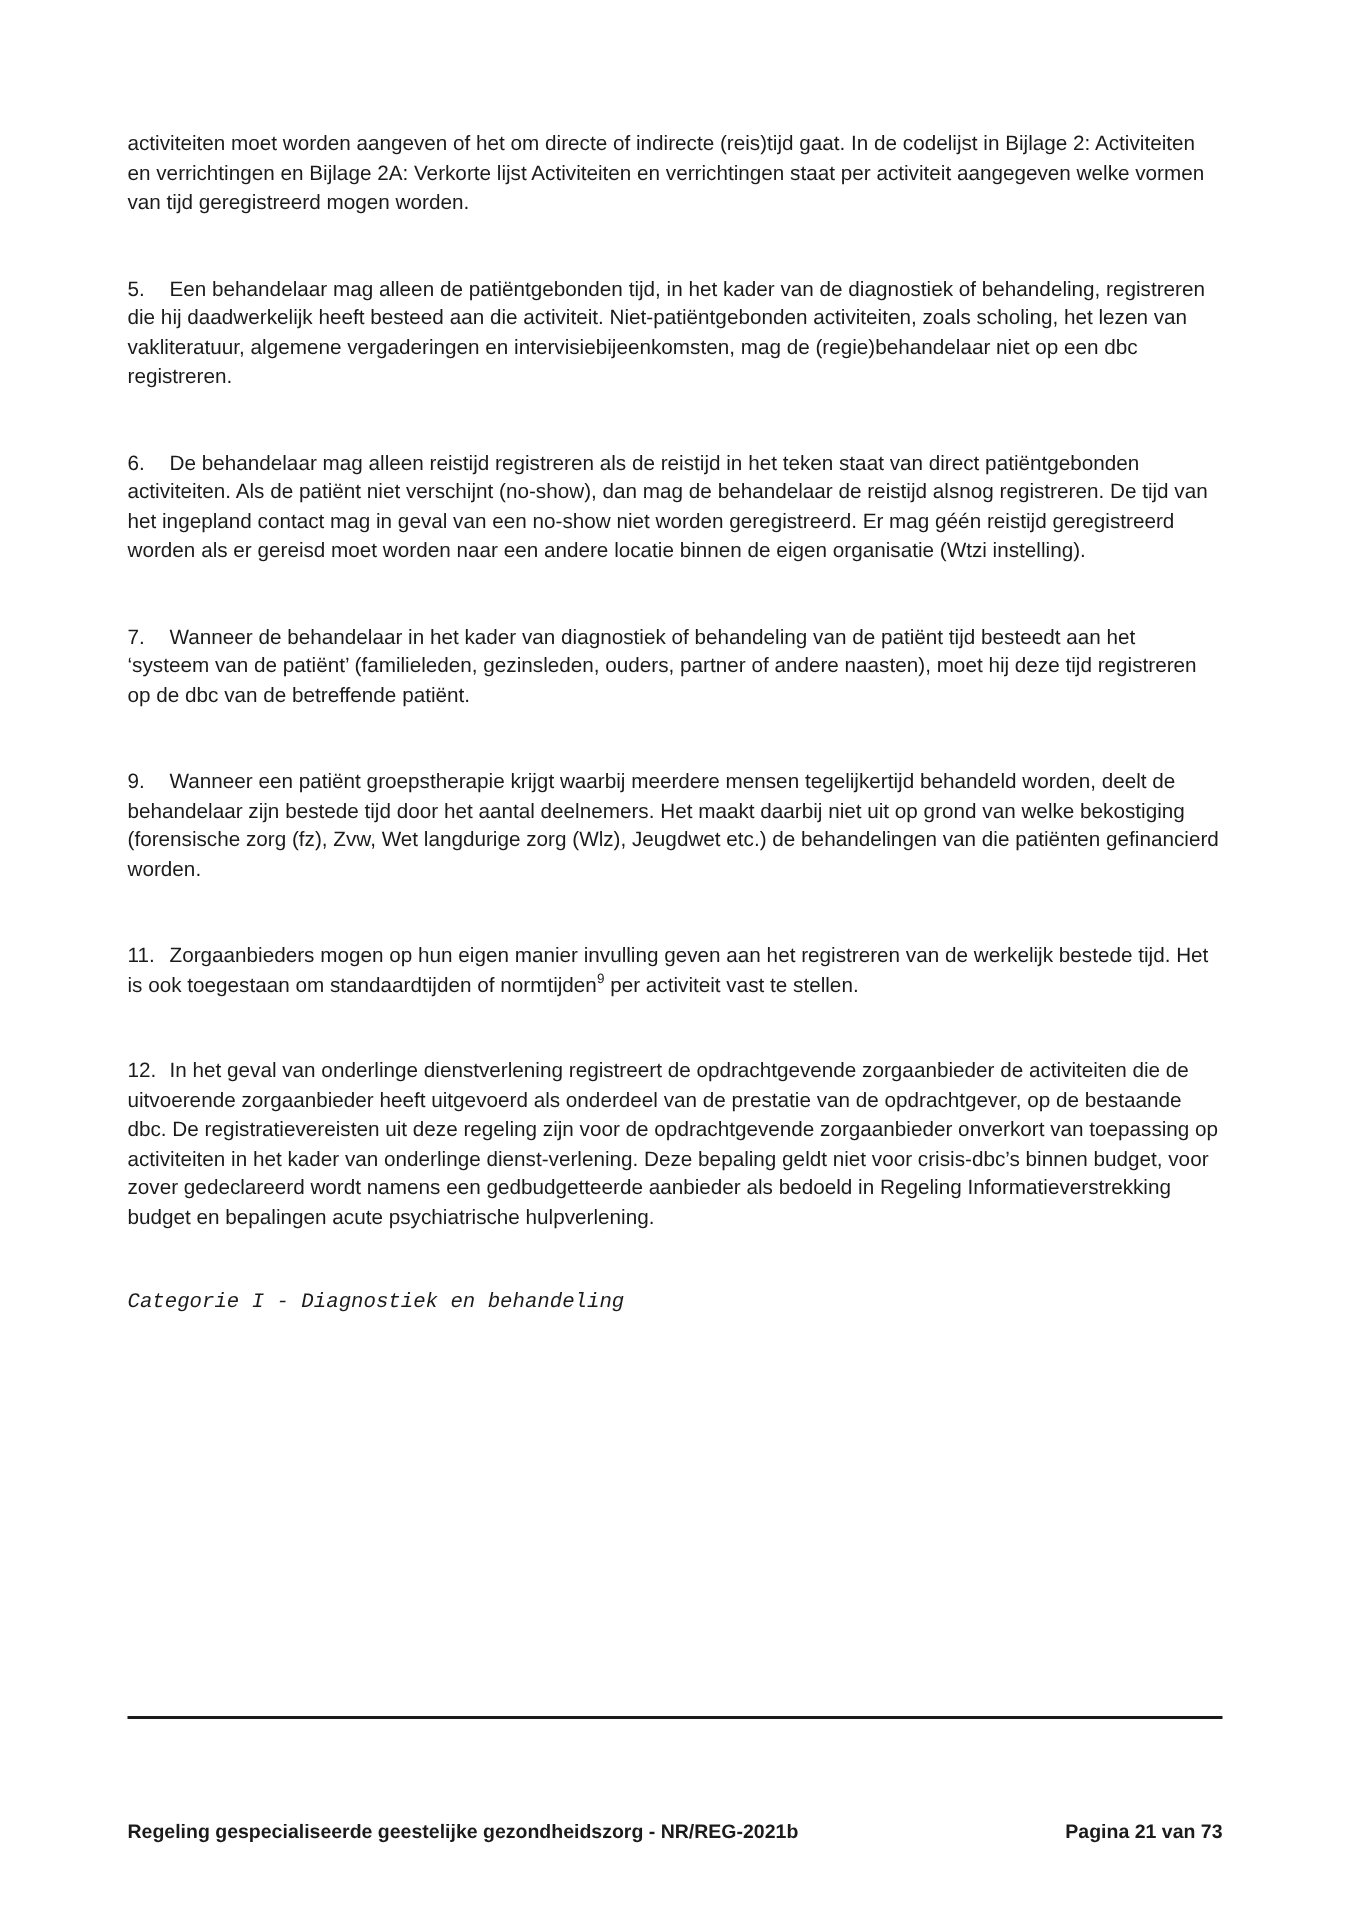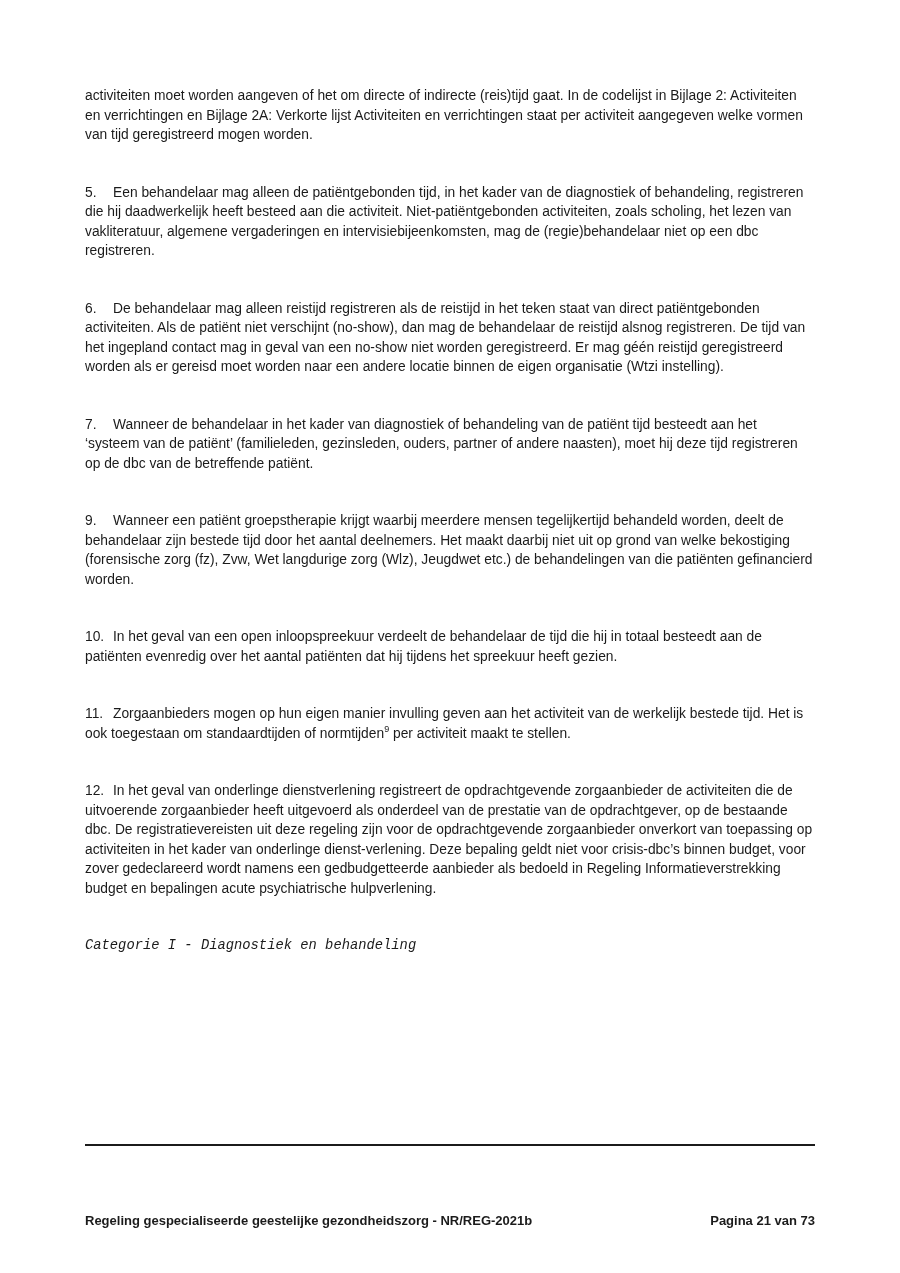--- a/index.html
+++ b/index.html
@@ -88,26 +88,23 @@
 
     <p class="para">
       <span class="num">7.</span><span>Wanneer de behandelaar in het kader van diagnostiek of behandeling van de patiënt tijd besteedt aan het ‘systeem van de patiënt’ (familieleden, gezinsleden, ouders, partner of andere naasten), moet hij deze tijd registreren op de dbc van de betreffende patiënt.</span>
     </p>
 
 
     <p class="para">
       <span class="num">9.</span><span>Wanneer een patiënt groepstherapie krijgt waarbij meerdere mensen tegelijkertijd behandeld worden, deelt de behandelaar zijn bestede tijd door het aantal deelnemers. Het maakt daarbij niet uit op grond van welke bekostiging (forensische zorg (fz), Zvw, Wet langdurige zorg (Wlz), Jeugdwet etc.) de behandelingen van die patiënten gefinancierd worden.</span>
     </p>
 
-    <p class="para">
-      <span class="num">10.</span><span>In het geval van een open inloopspreekuur verdeelt de behandelaar de tijd die hij in totaal besteedt aan de patiënten evenredig over het aantal patiënten dat hij tijdens het spreekuur heeft gezien.</span>
-    </p>
 
     <p class="para">
-      <span class="num">11.</span><span>Zorgaanbieders mogen op hun eigen manier invulling geven aan het activiteit van de werkelijk bestede tijd. Het is ook toegestaan om standaardtijden of normtijden</span><sup class="fnref">9</sup><span> per activiteit maakt te stellen.</span>
+      <span class="num">11.</span><span>Zorgaanbieders mogen op hun eigen manier invulling geven aan het registreren van de werkelijk bestede tijd. Het is ook toegestaan om standaardtijden of normtijden</span><sup class="fnref">9</sup><span> per activiteit vast te stellen.</span>
     </p>
 
     <p class="para">
       <span class="num">12.</span><span>In het geval van onderlinge dienstverlening registreert de opdrachtgevende zorgaanbieder de activiteiten die de uitvoerende zorgaanbieder heeft uitgevoerd als onderdeel van de prestatie van de opdrachtgever, op de bestaande dbc. De registratievereisten uit deze regeling zijn voor de opdrachtgevende zorgaanbieder onverkort van toepassing op activiteiten in het kader van onderlinge dienst-verlening. Deze bepaling geldt niet voor crisis-dbc’s binnen budget, voor zover gedeclareerd wordt namens een gedbudgetteerde aanbieder als bedoeld in Regeling Informatieverstrekking budget en bepalingen acute psychiatrische hulpverlening.</span>
     </p>
 
     <p class="category">Categorie I - Diagnostiek en behandeling</p>
 
   </div>
 

